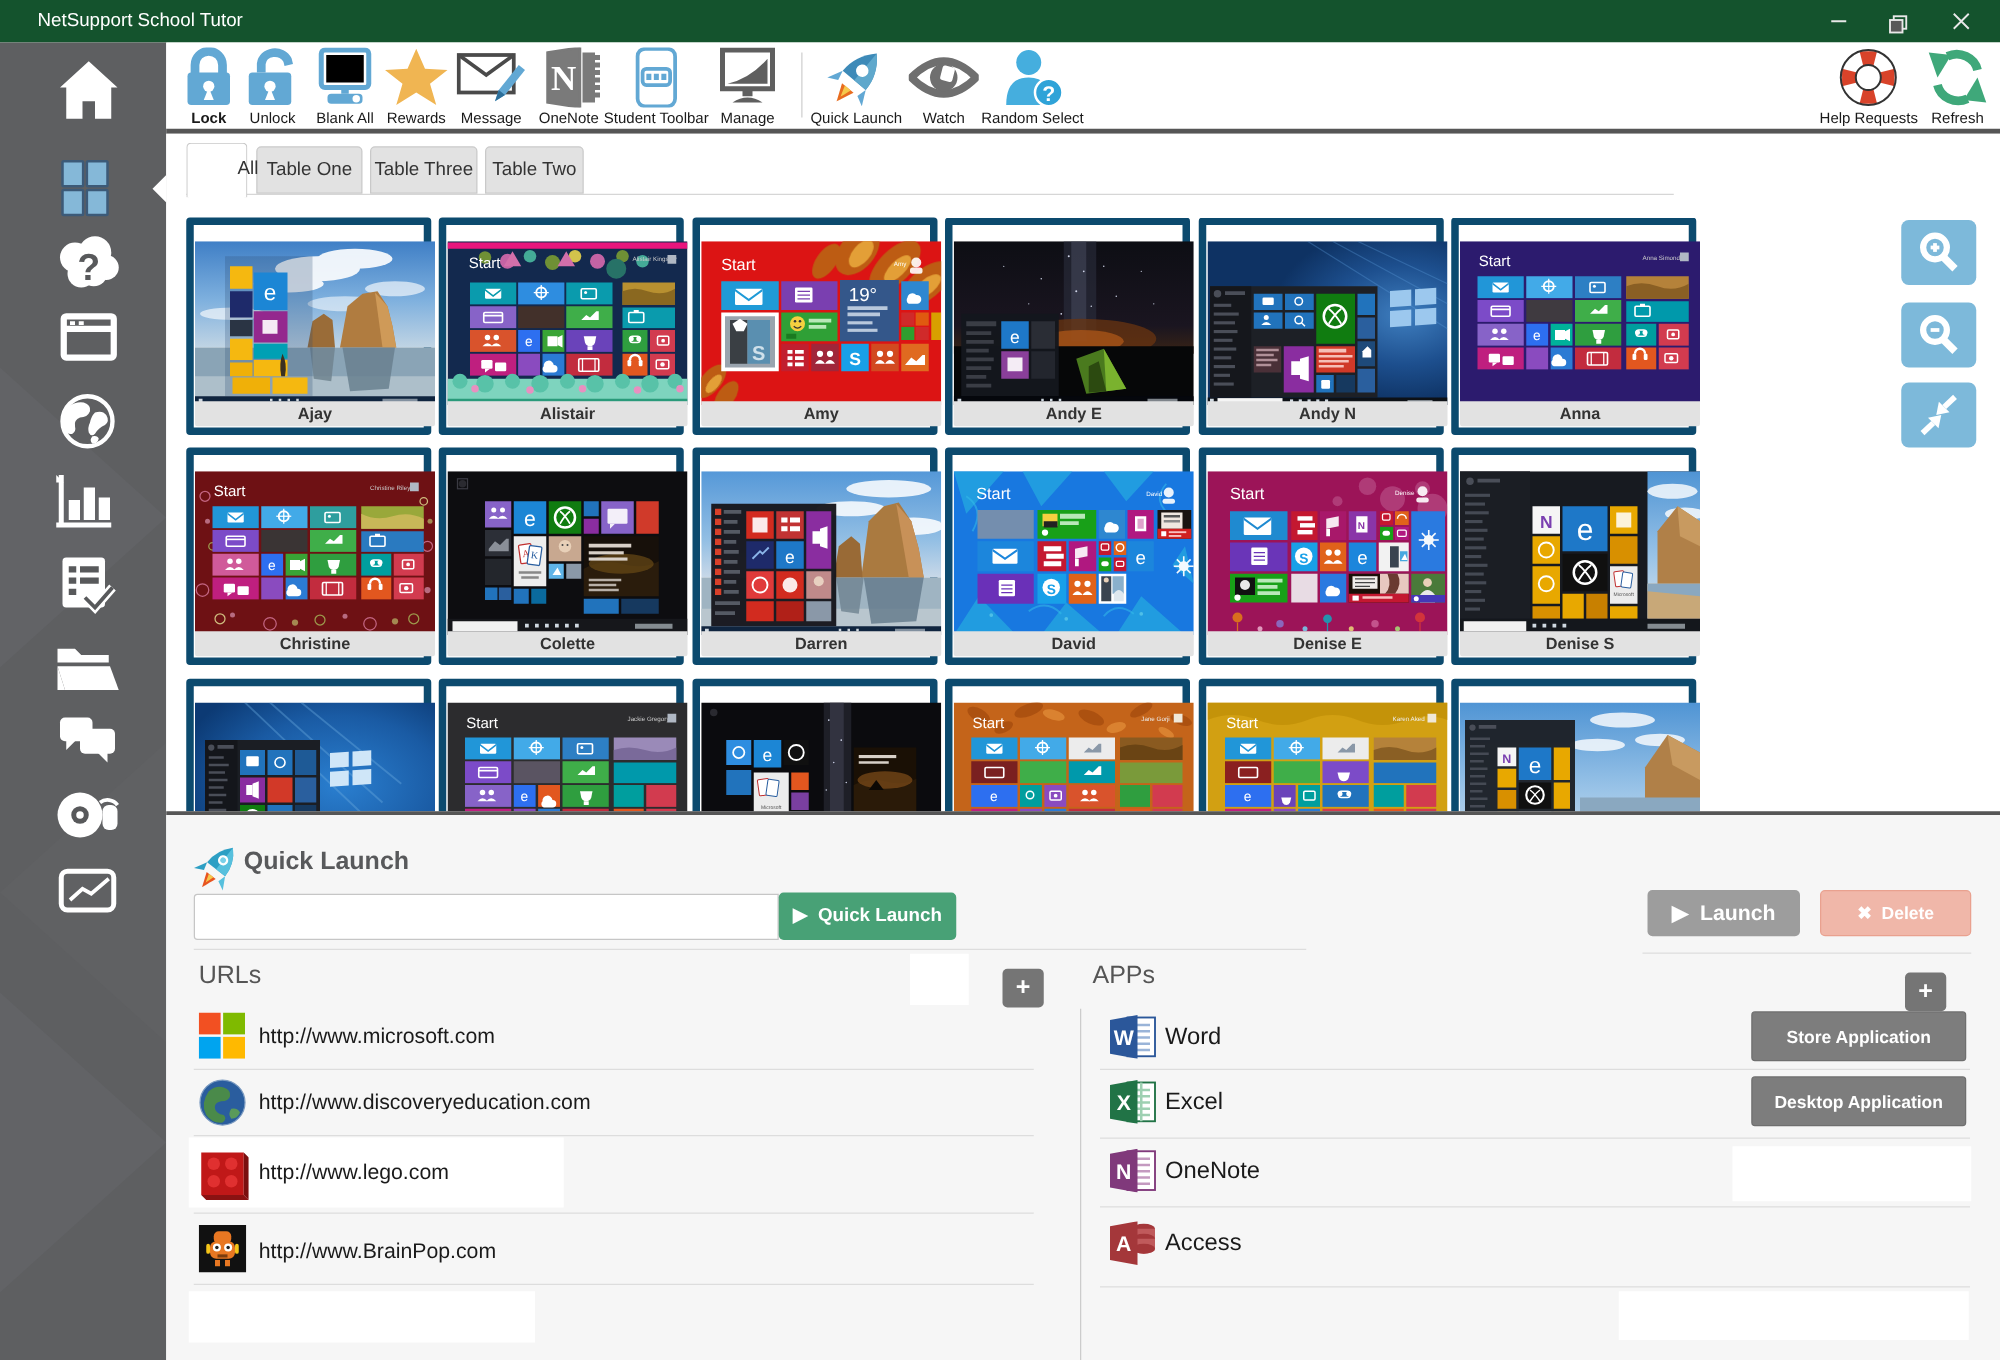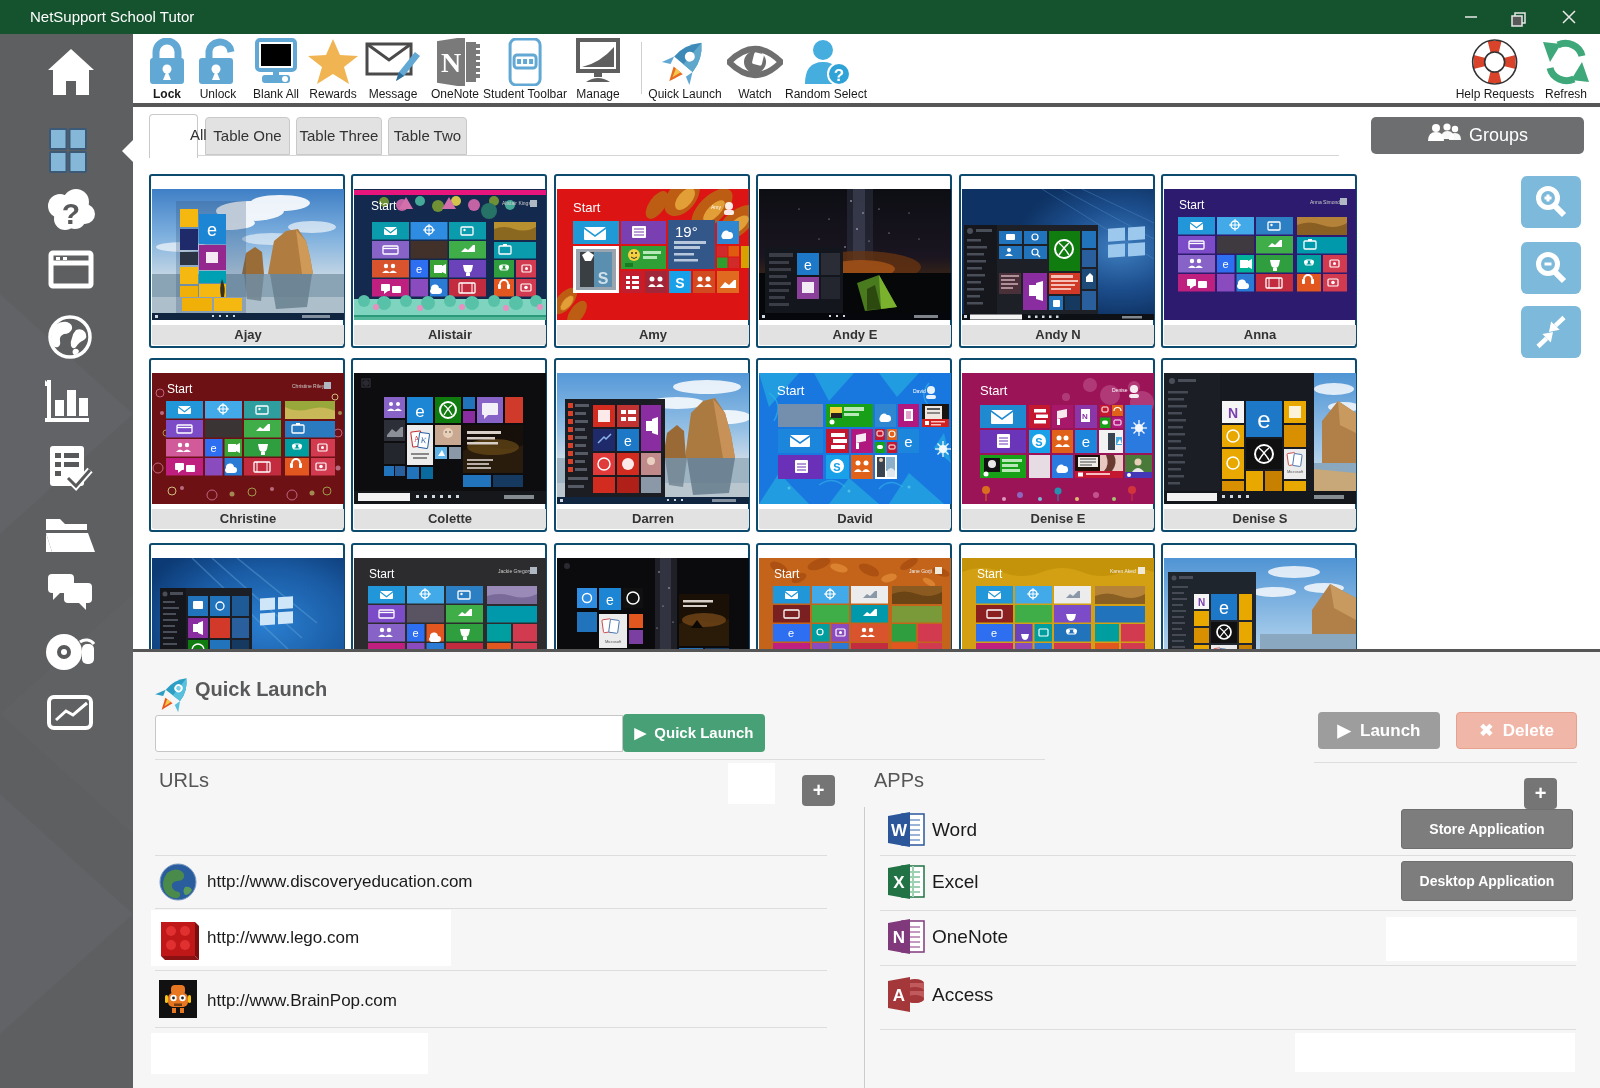--- a/index.html
+++ b/index.html
@@ -21,31 +21,31 @@
 
 #content { position:absolute; left:133px; top:107px; width:1467px; height:545px; background:#fff; }
 
 .tab { position:absolute; top:10px; height:38px; background:#e2e2e2; border:1px solid #c9c9c9; border-radius:4px 4px 0 0; color:#333; font-size:15px; text-align:center; line-height:36px; }
 #tab-all { left:16px; top:7px; height:44px; background:#fff; border-bottom:none; z-index:3; line-height:40px; }
 #tabline { position:absolute; left:16px; top:48px; width:1190px; height:1px; background:#d6d6d6; }
 #groupsbtn { position:absolute; left:1238px; top:10px; width:213px; height:37px; background:#6d6e70; border-radius:5px; color:#fff; font-size:18px; text-align:center; line-height:37px; }
 
 .zbtn { position:absolute; left:1388px; width:60px; height:52px; background:#7db9da; border-radius:6px; display:flex; align-items:center; justify-content:center; }
 
-.card { position:absolute; width:196px; height:174px; background:#fff; border:2px solid #0c4a6e; border-radius:3px; }
+.card { position:absolute; width:196px; height:174px; background:#fff; border:6px solid #0c4a6e; border-radius:3px; }
 .card .shot { position:absolute; left:1px; top:13px; width:192px; height:131px; }
 .card .shot svg { display:block; width:192px; height:131px; }
 .card .nm { position:absolute; left:1px; bottom:1px; width:192px; height:20px; background:#e2e2e2; color:#333; font-size:13px; font-weight:bold; text-align:center; line-height:20px; border-radius:0 0 2px 2px; }
 
 #panel { position:absolute; left:133px; top:649px; width:1467px; height:439px; background:#f6f6f6; border-top:3px solid #565656; }
 #ql-title { position:absolute; left:62px; top:26px; font-size:20px; font-weight:bold; color:#58595b; }
 #ql-input { position:absolute; left:22px; top:63px; width:468px; height:37px; background:#fff; border:1px solid #c6c6c6; border-radius:3px 0 0 3px; }
 #ql-btn { position:absolute; left:490px; top:62px; width:142px; height:38px; background:#48a176; border-radius:4px; color:#fff; font-size:15px; font-weight:bold; text-align:center; line-height:38px; }
 #launch-btn { position:absolute; left:1185px; top:60px; width:122px; height:37px; background:#9d9d9d; border-radius:4px; color:#fff; font-size:17px; font-weight:bold; text-align:center; line-height:37px; }
-#delete-btn { position:absolute; left:1323px; top:60px; width:121px; height:37px; background:#f0b7a9; border:1px solid #e9a18f; border-radius:4px; color:#fff; font-size:17px; font-weight:bold; text-align:center; line-height:35px; }
+#delete-btn { position:absolute; left:1323px; top:60px; width:121px; height:37px; background:#f0b7a9; border:1px solid #e9a18f; border-radius:4px; color:#fff; font-size:14px; font-weight:bold; text-align:center; line-height:35px; }
 .hsep { position:absolute; height:1px; background:#ddd; }
 .vsep { position:absolute; width:1px; background:#ccc; }
 .colhead { position:absolute; font-size:20px; color:#555; }
 .plusbtn { position:absolute; width:33px; height:31px; background:#757575; border-radius:4px; color:#fff; font-size:20px; font-weight:bold; text-align:center; line-height:30px; }
 .urlrow { position:absolute; left:22px; width:690px; height:52px; }
 .urlrow .txt { position:absolute; left:52px; top:50%; transform:translateY(-50%); font-size:17px; color:#1a1a1a; }
 .approw { position:absolute; left:747px; width:696px; height:52px; }
 .approw .txt { position:absolute; left:52px; top:50%; transform:translateY(-50%); font-size:19px; color:#1a1a1a; }
 .appbtn { position:absolute; left:1268px; width:172px; height:40px; background:#7d7d7d; border:1px solid #6f6f6f; border-radius:3px; color:#fff; font-size:14px; font-weight:bold; text-align:center; line-height:38px; }
 .whitebox { position:absolute; background:#fff; }
@@ -313,30 +313,20 @@
       <div class="lb">Refresh</div>
     </div>
   </div>
   <div id="toolline"></div>
   <div id="content">
     <div class="tab" id="tab-all" style="left:16px; width:49px;padding-left:40px;">All</div>
     <div class="tab" style="left:72px; width:85px;">Table One</div>
     <div class="tab" style="left:163px; width:86px;">Table Three</div>
     <div class="tab" style="left:255px; width:79px;">Table Two</div>
     <div id="tabline"></div>
-    <div id="groupsbtn"><svg width="34" height="22" viewBox="0 0 34 22" style="vertical-align:-4px; margin-right:8px;">
-          <g fill="#fff">
-            <circle cx="9" cy="5" r="4"></circle>
-            <path d="M1 18 q0 -9 8 -9 q8 0 8 9 z"></path>
-            <circle cx="20" cy="4" r="3.6"></circle>
-            <path d="M14 16 q0 -8 6.5 -8 q6.5 0 6.5 8 z" opacity=".95"></path>
-            <circle cx="28" cy="6" r="3.2"></circle>
-            <path d="M22 17 q0 -7 6 -7 q6 0 6 7 z" opacity=".95"></path>
-          </g>
-        </svg>Groups</div>
     <div id="cards">
 
     <div class="card" style="left:16px; top:67px;">
       <div class="shot">
             <svg viewBox="0 0 192 131" xmlns="http://www.w3.org/2000/svg">
         <defs>
                 <linearGradient id="ajsky" x1="0" y1="0" x2="0" y2="1">
                   <stop offset="0" stop-color="#3f7fc6"></stop>
                   <stop offset="0.55" stop-color="#7eb0de"></stop>
                   <stop offset="1" stop-color="#c0d4e4"></stop>
@@ -1791,20 +1781,29 @@
     <div id="delete-btn">✖&nbsp; Delete</div>
     <div class="hsep" style="left:22px; top:107px; width:890px;"></div>
     <div class="hsep" style="left:1181px; top:110px; width:263px;"></div>
     <div class="colhead" style="left:26px; top:117px;">URLs</div>
     <div class="plusbtn" style="left:669px; top:123px;">+</div>
     <div class="vsep" style="left:731px; top:155px; height:284px;"></div>
     <div class="colhead" style="left:741px; top:117px;">APPs</div>
     <div class="plusbtn" style="left:1391px; top:126px;">+</div>
     <div class="whitebox" style="left:595px; top:111px; width:47px; height:41px;"></div>
 
+    <div class="urlrow" style="top:151px;">
+      <svg style="position:absolute; left:4px; top:7px;" width="37" height="37" viewBox="0 0 37 37">
+          <rect x="0" y="0" width="17.5" height="17.5" fill="#f25022"></rect>
+          <rect x="19.5" y="0" width="17.5" height="17.5" fill="#7fba00"></rect>
+          <rect x="0" y="19.5" width="17.5" height="17.5" fill="#00a4ef"></rect>
+          <rect x="19.5" y="19.5" width="17.5" height="17.5" fill="#ffb900"></rect>
+        </svg>
+      <span class="txt">http://www.microsoft.com</span>
+    </div>
     <div class="hsep" style="left:22px; top:203px; width:672px;"></div>
     <div class="urlrow" style="top:204px;">
       <svg style="position:absolute; left:4px; top:7px;" width="38" height="38" viewBox="0 0 38 38">
           <circle cx="19" cy="19" r="18" fill="#2a5d9e"></circle>
           <path d="M8 10 q6 -5 12 -3 q6 2 5 7 q-1 4 -7 4 q-6 1 -5 6 q1 4 7 5 q3 3 -1 6 q-8 1 -13 -6 q-5 -9 2 -19z" fill="#4a8a4a"></path>
           <path d="M26 24 q5 -1 7 3 q-2 5 -7 5 q-3 -4 0 -8z" fill="#5a9a5a"></path>
           <circle cx="19" cy="19" r="18" fill="none" stroke="#7a9ac0" stroke-width="1"></circle>
         </svg>
       <span class="txt">http://www.discoveryeducation.com</span>
     </div>

